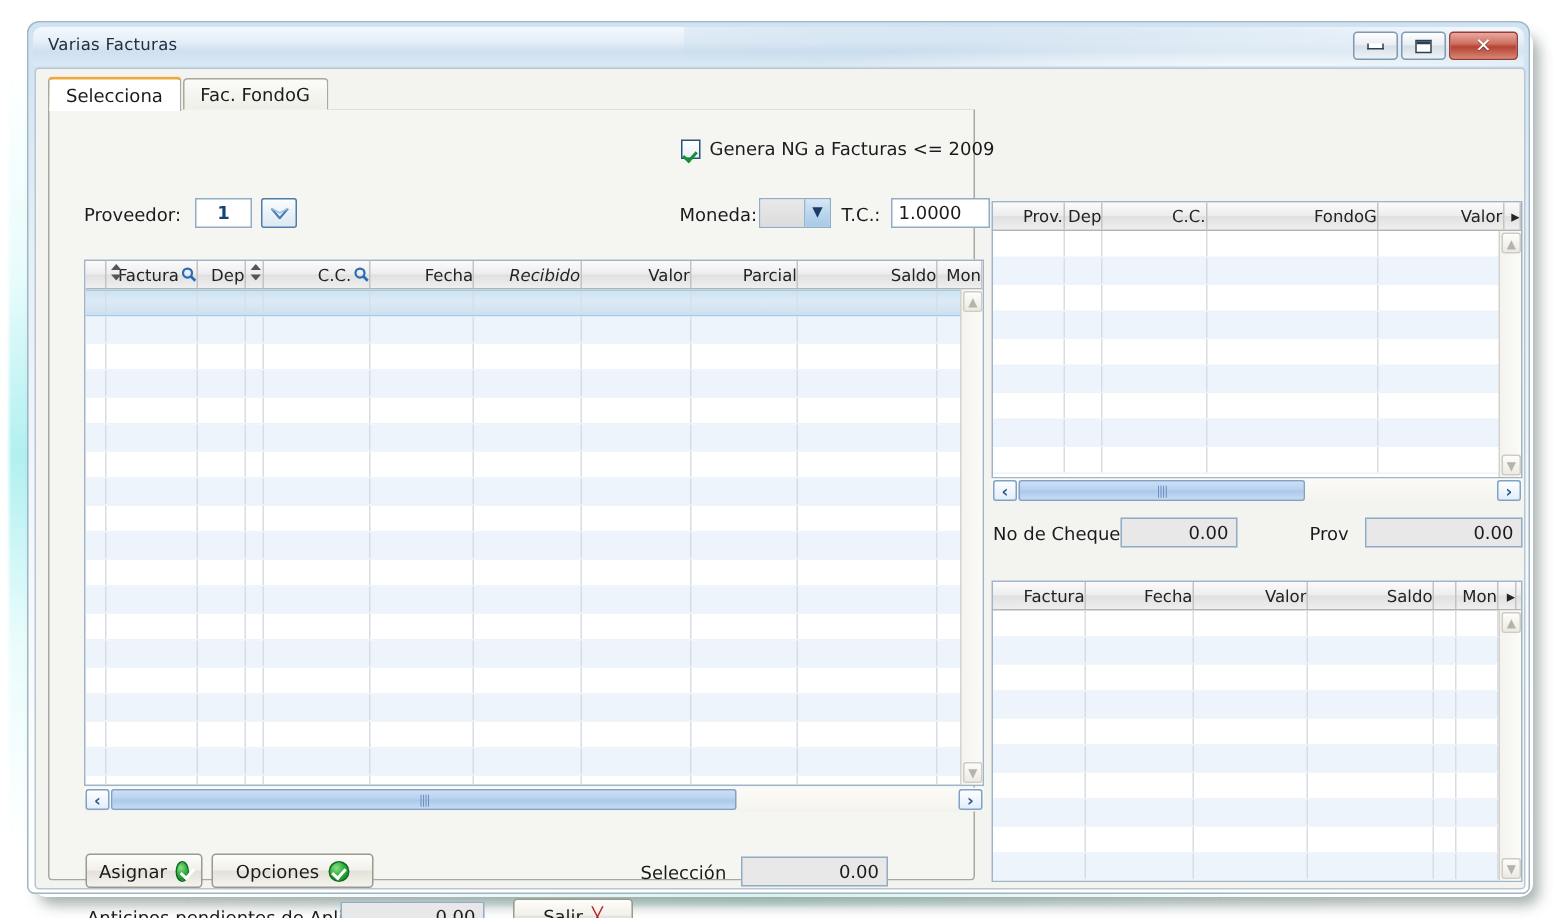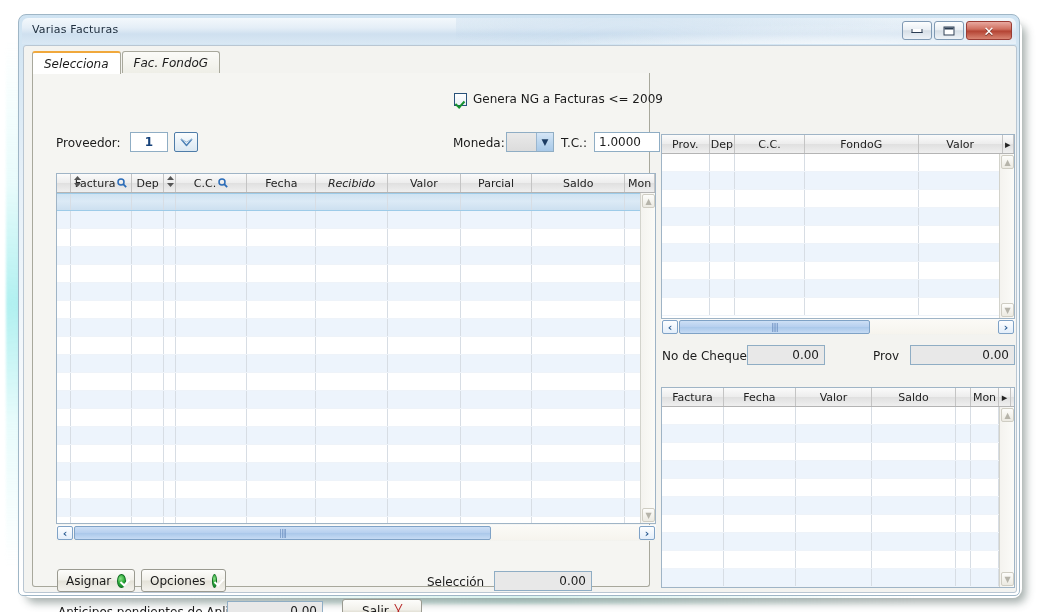--- a/index.html
+++ b/index.html
@@ -90,21 +90,21 @@
     left: 4px; top: 30px;
     width: 994px; height: 548px;
     background: #f3f3f0;
     border: 1px solid #b9c6d2;
     border-radius: 3px;
   }
 
   
   #tabstrip {
     position: absolute; left: 8px; top: 5px; height: 23px;
-    display: flex; align-items: flex-start; font-style: italic;
+    display: flex; align-items: center;
   }
   .tab {
     height: 22px; padding: 0 11px;
     font-size: 12px; color: #1b1b1b;
     display: flex; align-items: center;
     border: 1px solid #a8a89c; border-bottom: none;
     border-radius: 3px 3px 0 0;
     background: linear-gradient(to bottom, #fbfbf8 0%, #eeeee7 100%);
     margin-right: 1px; cursor: pointer;
   }
@@ -176,21 +176,21 @@
     cursor: pointer;
   }
 
   
   .grid { position: absolute; background: #ffffff; border: 1px solid #9fb4c6; overflow: hidden; }
   .grid-head { display: flex; height: 19px;
     background: linear-gradient(to bottom,#fbfbfb 0%, #ededed 48%, #e0e0e0 52%, #efefef 100%);
     border-bottom: 1px solid #b4b4b4; }
   .gh {
     font-size: 11px; color: #232323;
-    display: flex; align-items: center; justify-content: center;
+    display: flex; align-items: center; justify-content: flex-end;
     border-right: 1px solid #c4c4c4;
     position: relative; overflow: hidden; white-space: nowrap;
     cursor: pointer;
   }
   .gh .magnifier { margin-left: 2px; }
   .gh .sortarrows { position: absolute; left: 3px; top: 2px; }
   .grid-body { position: relative; }
   .grow { height: 18px; border-bottom: 1px solid #eef3f9; display: flex; }
   .grow.alt { background: #edf4fc; }
   .grow.sel {
@@ -632,21 +632,21 @@
           <div class="hthumb" id="invoice-hthumb" style="width: 74%;">||||</div>
         </div>
         <div class="hbtn">›</div>
       </div>
 
 
       <div class="btn" style="position:absolute;left:33px;top:523px;width:78px;height:23px;">
         <span>Asignar</span>
         <span class="okdot"></span>
       </div>
-      <div class="btn" style="position:absolute;left:117px;top:523px;width:85px;height:23px;">
+      <div class="btn" style="position:absolute;left:117px;top:523px;width:108px;height:23px;">
         <span>Opciones</span>
         <span class="okdot"></span>
       </div>
       <div class="lbl" style="position:absolute;left:403px;top:529px;">Selección</div>
       <div class="field num" style="position:absolute;left:470px;top:525px;width:98px;height:20px;">0.00</div>
 
       <div class="lbl" style="position:absolute;left:34px;top:559px;">Anticipos pendientes de Aplicar</div>
       <div class="field num" style="position:absolute;left:203px;top:555px;width:96px;height:20px;">0.00</div>
       <div class="btn" style="position:absolute;left:318px;top:553px;width:80px;height:23px;">
         <span>Salir</span>

